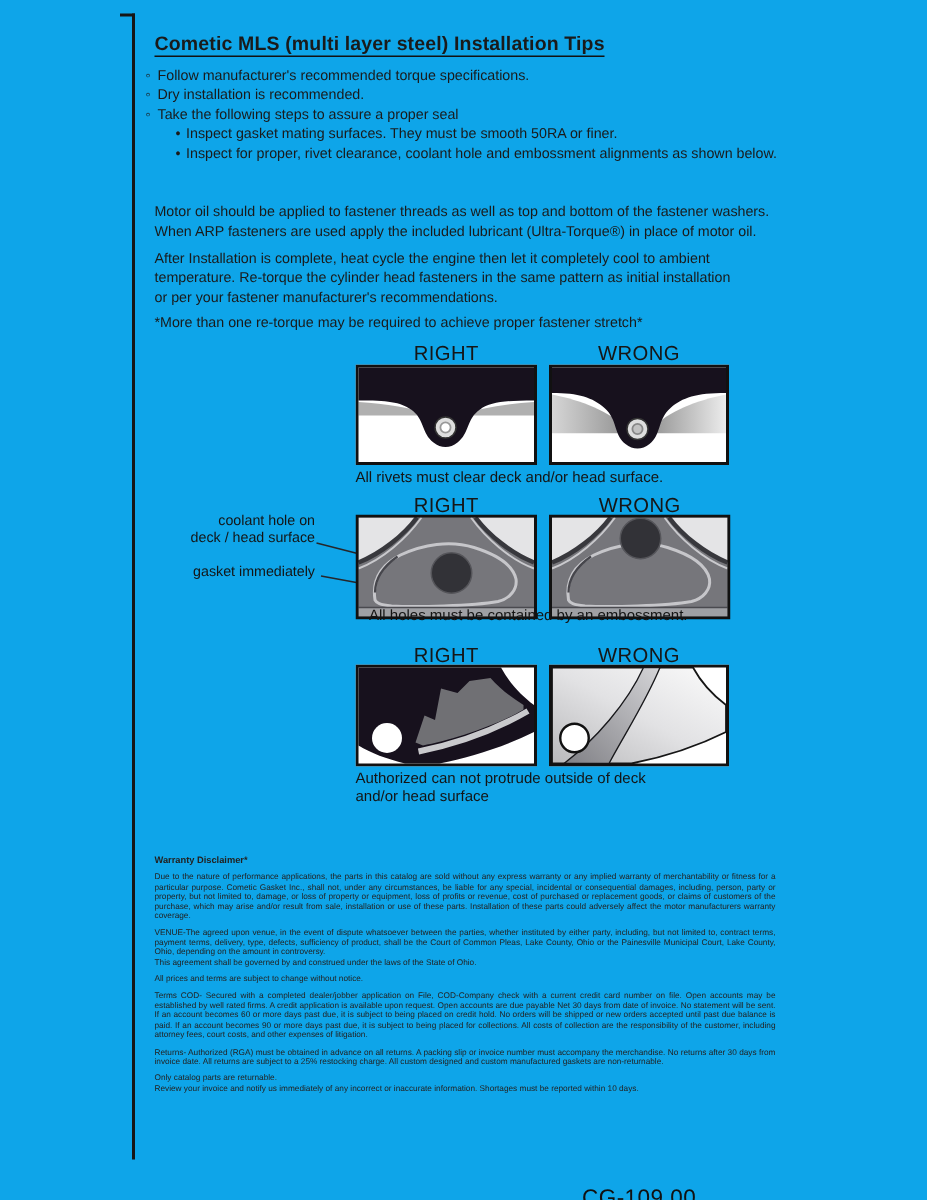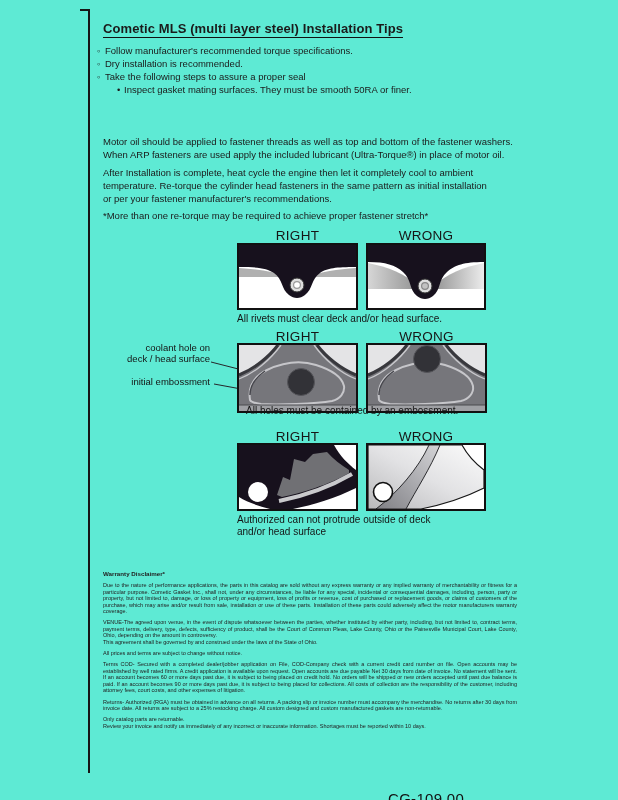--- a/index.html
+++ b/index.html
@@ -1,17 +1,17 @@
 <!DOCTYPE html>
 <html style="--diagram-black: #17111d; --gasket-gray: #76767b; --hole-dark: #323237; --patch-gray: #707074; --sliver-gray: #b0b0b0; --line-light: #c9c9cd; --ink: #161616;"><head>
 <meta charset="utf-8">
 <style>
   html,body{margin:0;padding:0;background:#ffffff;}
   .page{
-    position:relative;width:618px;height:800px;background:#5eead4;overflow:hidden;
+    position:relative;width:618px;height:800px;background:#0ea5e9;overflow:hidden;
     font-family:"Liberation Sans","DejaVu Sans",sans-serif;color:#1a1a1a;
   }
   .abs{position:absolute;}
   .rule-v{position:absolute;left:88px;top:9px;width:1.5px;height:764px;background:#161616;}
   .rule-tick{position:absolute;left:80px;top:9px;width:9.5px;height:1.5px;background:#161616;}
   .title{
     left:103px;top:21px;font-size:13px;font-weight:bold;letter-spacing:.1px;
     border-bottom:1.6px solid #111;padding-bottom:1px;white-space:nowrap;
   }
   .bullet-line{left:97px;width:440px;height:13px;font-size:9.5px;line-height:13px;white-space:nowrap;}
@@ -36,20 +36,21 @@
 
   <div class="rule-v"></div>
   <div class="rule-tick"></div>
 
   <div class="abs title">Cometic MLS (multi layer steel) Installation Tips</div>
 
   <div class="abs bullet-line" style="top:44px;"><span class="marker">◦</span><span>Follow manufacturer's recommended torque specifications.</span></div>
   <div class="abs bullet-line" style="top:57px;"><span class="marker">◦</span><span>Dry installation is recommended.</span></div>
   <div class="abs bullet-line" style="top:70px;"><span class="marker">◦</span><span>Take the following steps to assure a proper seal</span></div>
   <div class="abs sub-line" style="top:83px;"><span class="marker" style="width:7px;">•</span><span>Inspect gasket mating surfaces.  They must be smooth 50RA or finer.</span></div>
+  <div class="abs sub-line" style="top:96px;"><span class="marker" style="width:7px;">•</span><span>Inspect for proper, rivet clearance, coolant hole and embossment alignments as shown below.</span></div>
 
   <div class="abs body-line" style="top:135px;">Motor oil should be applied to fastener threads as well as top and bottom of the fastener washers.</div>
   <div class="abs body-line" style="top:148px;">When ARP fasteners are used apply the included lubricant (Ultra-Torque®) in place of motor oil.</div>
   <div class="abs body-line" style="top:166px;">After Installation is complete, heat cycle the engine then let it completely cool to ambient</div>
   <div class="abs body-line" style="top:179px;">temperature. Re-torque the cylinder head fasteners in the same pattern as initial installation</div>
   <div class="abs body-line" style="top:192px;">or per your fastener manufacturer's recommendations.</div>
   <div class="abs body-line" style="top:209px;">*More than one re-torque may be required to achieve proper fastener stretch*</div>
 
   <div class="abs dlabel" style="left:237px;top:228px;width:121px;">RIGHT</div>
   <div class="abs dlabel" style="left:366px;top:228px;width:120px;">WRONG</div>
@@ -87,21 +88,21 @@
 
   <div class="abs caption" style="left:237px;top:313px;">All rivets must clear deck and/or head surface.</div>
 
   <div class="abs dlabel" style="left:237px;top:329px;width:121px;">RIGHT</div>
   <div class="abs dlabel" style="left:366px;top:329px;width:121px;">WRONG</div>
 
   <div class="abs ann" style="left:98px;top:342px;width:112px;">
     <div>coolant hole on</div>
     <div>deck / head surface</div>
   </div>
-  <div class="abs ann" style="left:98px;top:376px;width:112px;">initial embossment</div>
+  <div class="abs ann" style="left:98px;top:376px;width:112px;">gasket immediately</div>
 
   <svg class="abs" style="left:205px;top:355px;" width="100" height="45" viewBox="0 0 100 45">
     <line x1="6" y1="7" x2="92" y2="29" stroke="#26262a" stroke-width="1"></line>
     <line x1="9" y1="29" x2="58" y2="38" stroke="#26262a" stroke-width="1"></line>
   </svg>
 
   <svg class="abs diag" style="left:237px;top:343px;" width="121" height="70" viewBox="0 0 121 70">
     <rect x="1" y="1" width="119" height="68" style="fill:var(--gasket-gray)"></rect>
     <path d="M2,2 L40,2 C31,14 16,26 2,31 Z" fill="#e4e4e6"></path>
     <path d="M119,2 L81,2 C90,14 105,26 119,31 Z" fill="#e4e4e6"></path>

